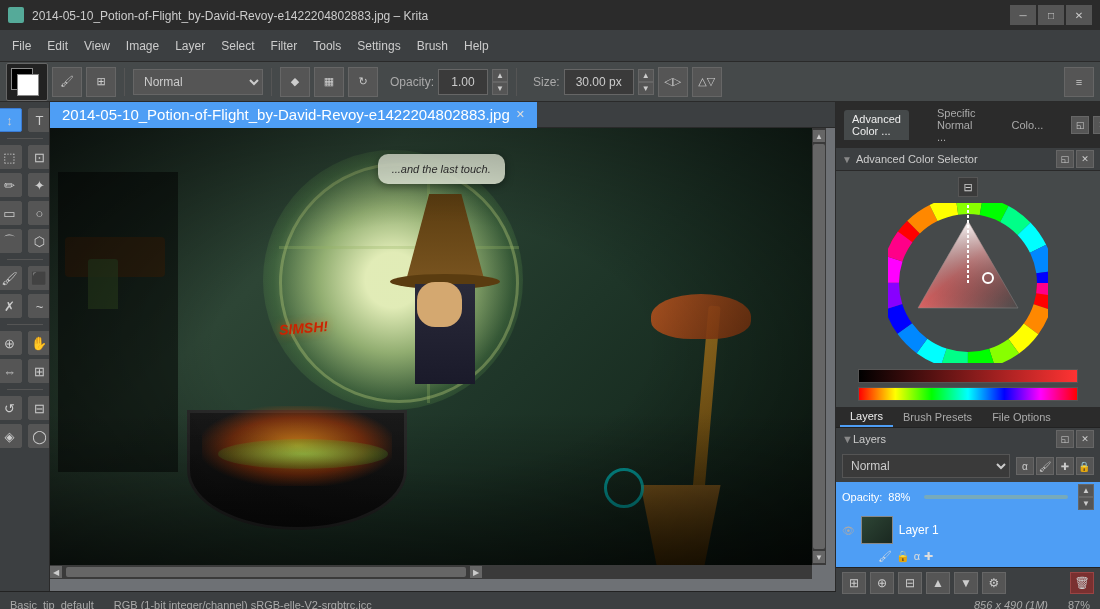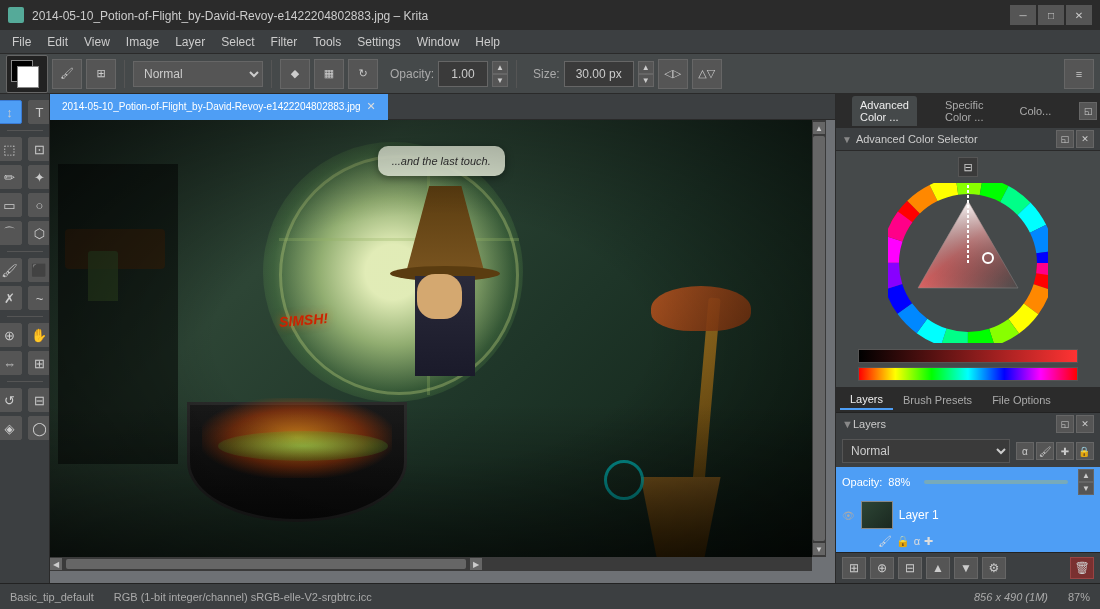--- a/index.html
+++ b/index.html
@@ -11,21 +11,21 @@
       padding: 0 8px; justify-content: space-between;
     }
     #title-bar .title-left { display: flex; align-items: flex-end; gap: 8px; }
     #title-bar .title-icon { width: 16px; height: 16px; background: #5a9; border-radius: 2px; }
     #title-bar .title-text { font-size: 12px; color: #ccc; }
     #title-bar .win-controls { display: flex; gap: 2px; }
     #title-bar .win-btn { width: 26px; height: 20px; background: #555; border: none; color: #ccc; cursor: pointer; font-size: 10px; display: flex; align-items: center; justify-content: center; }
 
     
     #menu-bar {
-      height: 24px; background: #3c3f41; display: flex; align-items: center;
+      height: 32px; background: #3c3f41; display: flex; align-items: center;
       padding: 0 4px; border-bottom: 1px solid #2a2a2a;
     }
     #menu-bar .menu-item { padding: 2px 8px; cursor: pointer; font-size: 12px; color: #ccc; }
 
     
     #toolbar {
       height: 40px; background: #45494a; display: flex; align-items: center;
       padding: 0 6px; gap: 4px; border-bottom: 1px solid #2a2a2a;
     }
     .tool-btn { width: 30px; height: 30px; background: #555; border: 1px solid #666; cursor: pointer; display: flex; align-items: center; justify-content: center; color: #ccc; font-size: 11px; }
@@ -98,21 +98,21 @@
     }
     .status-item { display: flex; align-items: center; gap: 4px; }
 
     
     .panel-header { display: flex; align-items: center; justify-content: space-between; padding: 2px 6px; background: #3c3f41; border-bottom: 1px solid #2a2a2a; }
     .panel-arrow { font-size: 10px; color: #888; cursor: pointer; }
 
     
     .painting-canvas { position: relative; width: 100%; height: 100%; background: #1e3040; overflow: hidden; }
 
-    .color-header-tabs { display: flex; align-items: center; background: #2b2b2b; padding: 2px 16px; gap: 20px; }
+    .color-header-tabs { display: flex; align-items: center; background: #2b2b2b; padding: 2px 8px; gap: 20px; }
     .col-tab { font-size: 11px; color: #aaa; padding: 3px 8px; cursor: pointer; border-radius: 3px 3px 0 0; }
     .col-tab.active { background: #45494a; color: #eee; }
     .panel-top-ctrl { display: flex; align-items: center; gap: 4px; margin-left: auto; }
     .mini-btn { width: 18px; height: 18px; background: #555; border: 1px solid #666; cursor: pointer; display: flex; align-items: center; justify-content: center; font-size: 9px; color: #ccc; }
   </style>
 </head>
 <body>
 
 <div id="title-bar">
   <div class="title-left">
@@ -129,21 +129,21 @@
 <div id="menu-bar">
   <span class="menu-item">File</span>
   <span class="menu-item">Edit</span>
   <span class="menu-item">View</span>
   <span class="menu-item">Image</span>
   <span class="menu-item">Layer</span>
   <span class="menu-item">Select</span>
   <span class="menu-item">Filter</span>
   <span class="menu-item">Tools</span>
   <span class="menu-item">Settings</span>
-  <span class="menu-item">Window</span>
+  <span class="menu-item">Brush</span>
   <span class="menu-item">Help</span>
 </div>
 
 <div id="toolbar">
 
   <div class="brush-preview" style="position:relative;width:42px;height:38px;background:#222;border:1px solid #666;border-radius:2px;">
     <div style="position:absolute;top:4px;left:4px;width:22px;height:22px;background:#000;border:1px solid #888;"></div>
     <div style="position:absolute;top:10px;left:10px;width:22px;height:22px;background:#fff;border:1px solid #888;"></div>
   </div>
   <div class="tool-btn">🖌</div>
@@ -228,21 +228,21 @@
     </div>
     <div class="tool-row">
       <div class="tool-icon" title="Smart Patch">◈</div>
       <div class="tool-icon" title="Ellipse Select">◯</div>
     </div>
   </div>
 
   <div id="canvas-area">
     <div id="canvas-tab-bar">
       <div class="canvas-tab">
-        <span style="font-size:10px;max-width:700px;overflow:hidden;text-overflow:ellipsis;white-space:nowrap;">2014-05-10_Potion-of-Flight_by-David-Revoy-e1422204802883.jpg</span>
+        <span style="font-size:15px;max-width:700px;overflow:hidden;text-overflow:ellipsis;white-space:nowrap;">2014-05-10_Potion-of-Flight_by-David-Revoy-e1422204802883.jpg</span>
         <span class="close-tab">✕</span>
       </div>
     </div>
 
     <div style="position:relative;display:flex;flex:1;">
 
       <div style="width:762px;height:437px;position:relative;overflow:hidden;background:#555;">
 
         <div class="painting-canvas">
 
@@ -303,21 +303,21 @@
       <div style="width:12px;height:12px;background:#666;font-size:8px;display:flex;align-items:center;justify-content:center;color:#ccc;cursor:pointer;">◀</div>
       <div style="flex:none;height:10px;width:400px;background:#666;border-radius:2px;margin:0 4px;"></div>
       <div style="width:12px;height:12px;background:#666;font-size:8px;display:flex;align-items:center;justify-content:center;color:#ccc;cursor:pointer;">▶</div>
     </div>
   </div>
 
   <div id="right-panel">
 
     <div class="color-header-tabs">
       <span class="col-tab active">Advanced Color ...</span>
-      <span class="col-tab">Specific Color ...</span>
+      <span class="col-tab">Specific Normal ...</span>
       <span class="col-tab">Colo...</span>
       <div class="panel-top-ctrl">
         <div class="mini-btn">◱</div>
         <div class="mini-btn">✕</div>
       </div>
     </div>
 
     <div class="panel-header">
       <span class="panel-arrow">▼</span>
       <span style="font-size:11px;color:#ccc;margin-left:4px;">Advanced Color Selector</span>

